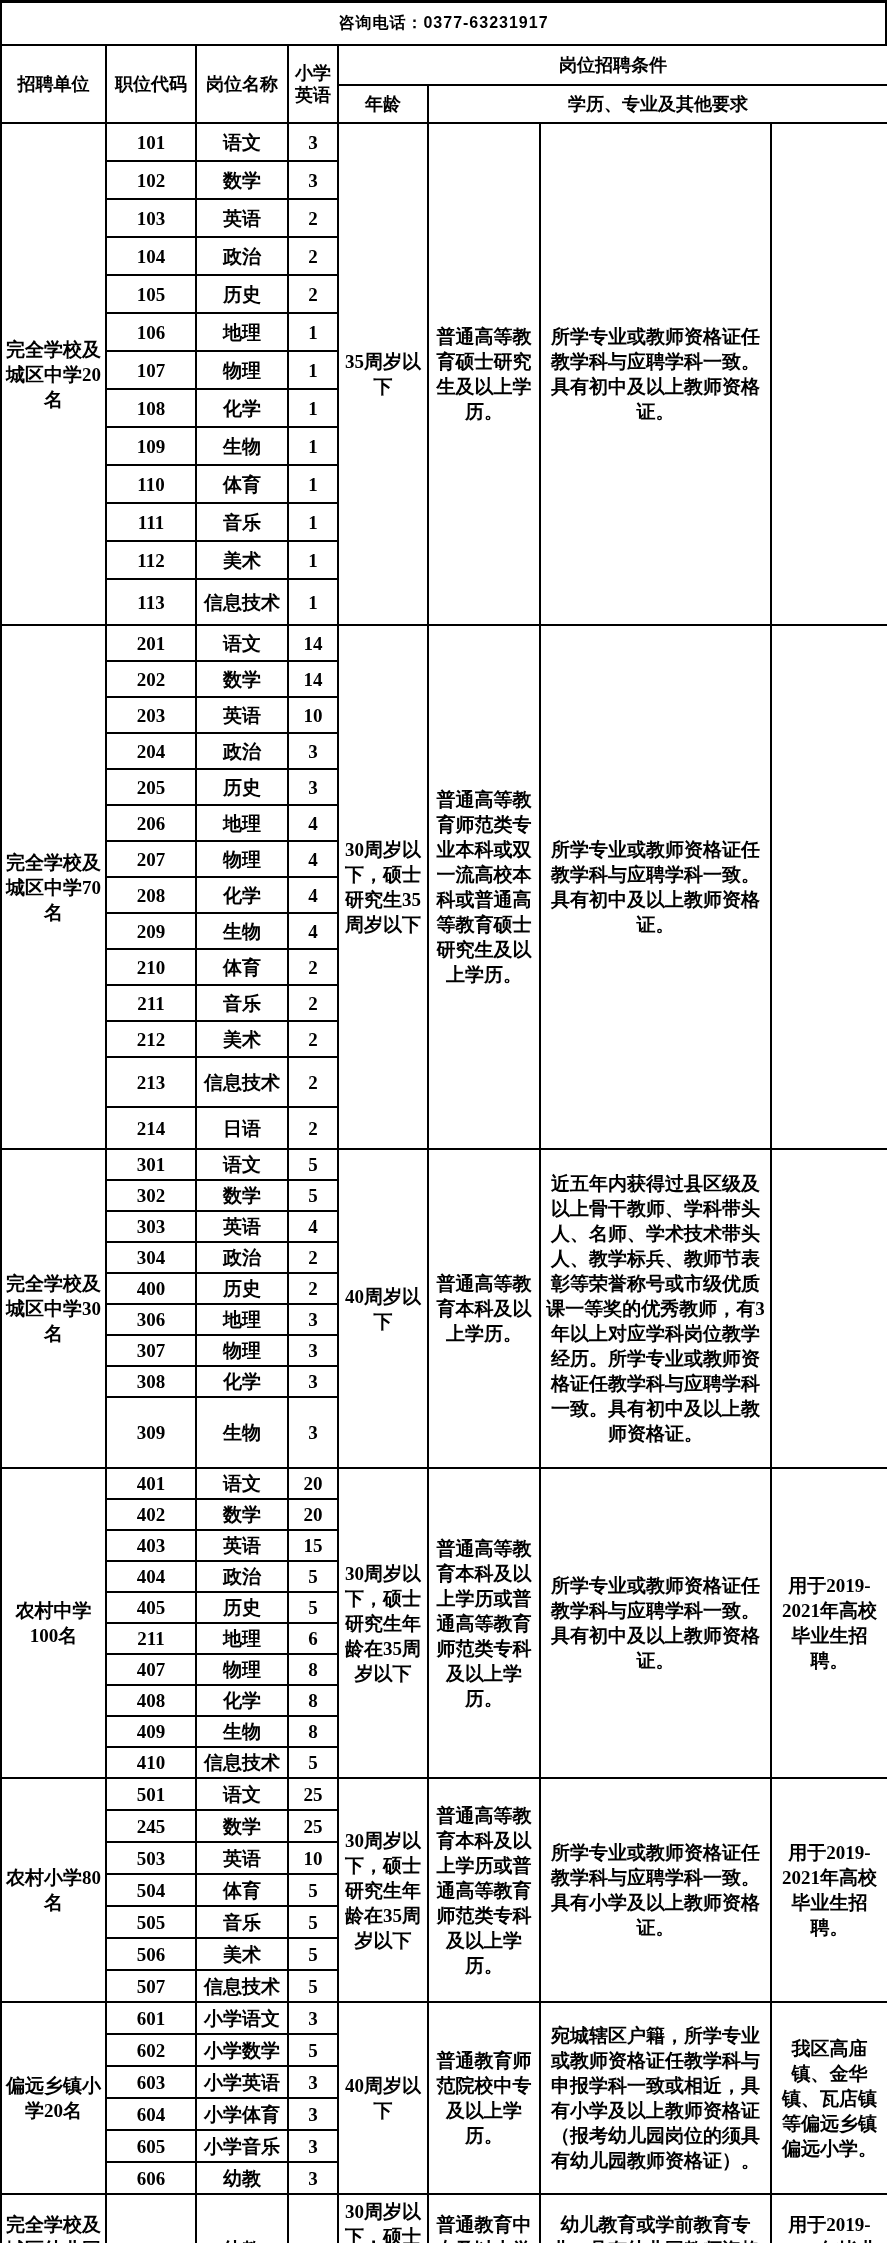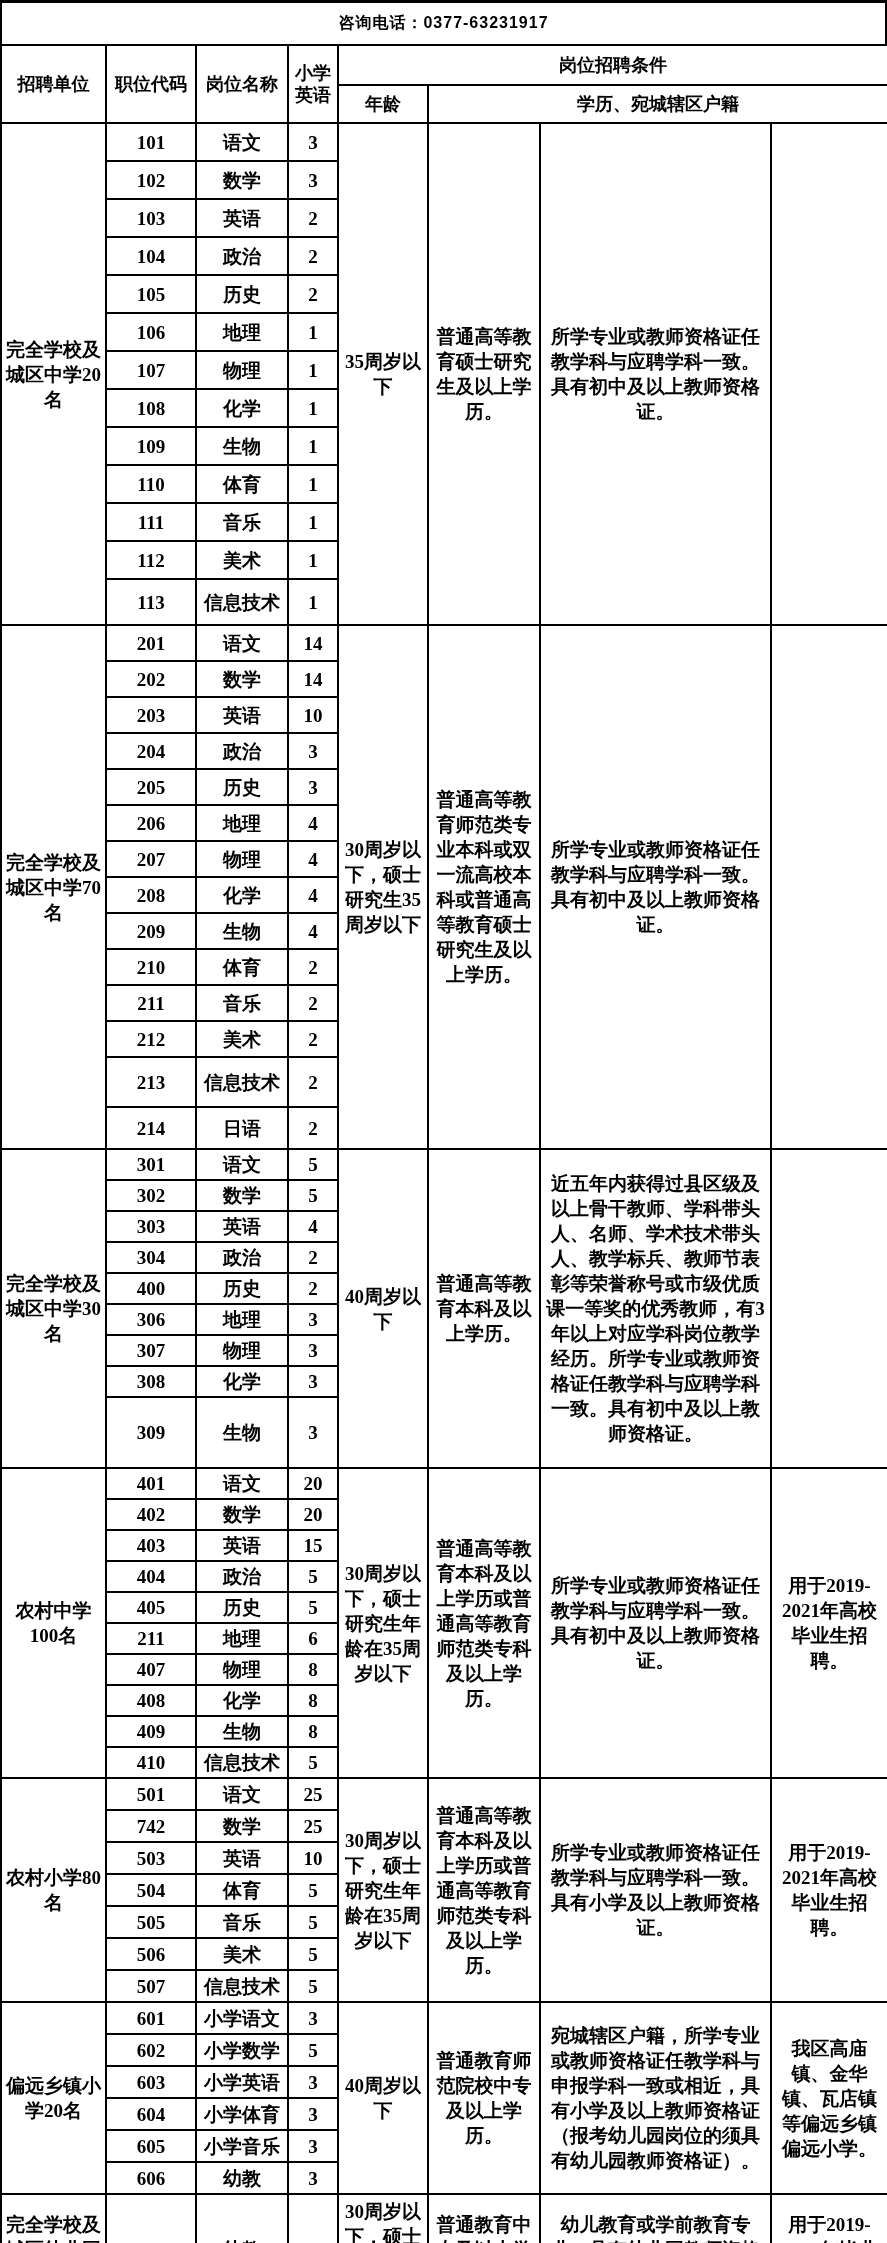--- a/index.html
+++ b/index.html
@@ -64,21 +64,21 @@
     <thead>
       <tr class="hr1">
         <th rowspan="2">招聘单位</th>
         <th rowspan="2">职位代码</th>
         <th rowspan="2">岗位名称</th>
         <th rowspan="2">小学英语</th>
         <th colspan="4">岗位招聘条件</th>
       </tr>
       <tr class="hr2">
         <th>年龄</th>
-        <th colspan="3">学历、宛城辖区户籍</th>
+        <th colspan="3">学历、专业及其他要求</th>
       </tr>
     </thead>
     <tbody id="tbody">
         <tr style="height: 38px;">
           <td class="unit" rowspan="13">完全学校及城区中学20名</td>
           <td class="code">101</td>
           <td class="name">语文</td>
           <td class="count">3</td>
           <td class="age" rowspan="13">35周岁以下</td>
           <td class="edu" rowspan="13">普通高等教育硕士研究生及以上学历。</td>
@@ -329,21 +329,21 @@
           <td class="unit" rowspan="7">农村小学80名</td>
           <td class="code">501</td>
           <td class="name">语文</td>
           <td class="count">25</td>
           <td class="age" rowspan="7">30周岁以下，硕士研究生年龄在35周岁以下</td>
           <td class="edu" rowspan="7">普通高等教育本科及以上学历或普通高等教育师范类专科及以上学历。</td>
           <td class="req" rowspan="7">所学专业或教师资格证任教学科与应聘学科一致。具有小学及以上教师资格证。</td>
           <td class="remark" rowspan="7">用于2019-2021年高校毕业生招聘。</td>
         </tr>
         <tr style="height: 32px;">
-          <td class="code">742</td>
+          <td class="code">245</td>
           <td class="name">数学</td>
           <td class="count">25</td>
         </tr>
         <tr style="height: 32px;">
           <td class="code">503</td>
           <td class="name">英语</td>
           <td class="count">10</td>
         </tr>
         <tr style="height: 32px;">
           <td class="code">504</td>

